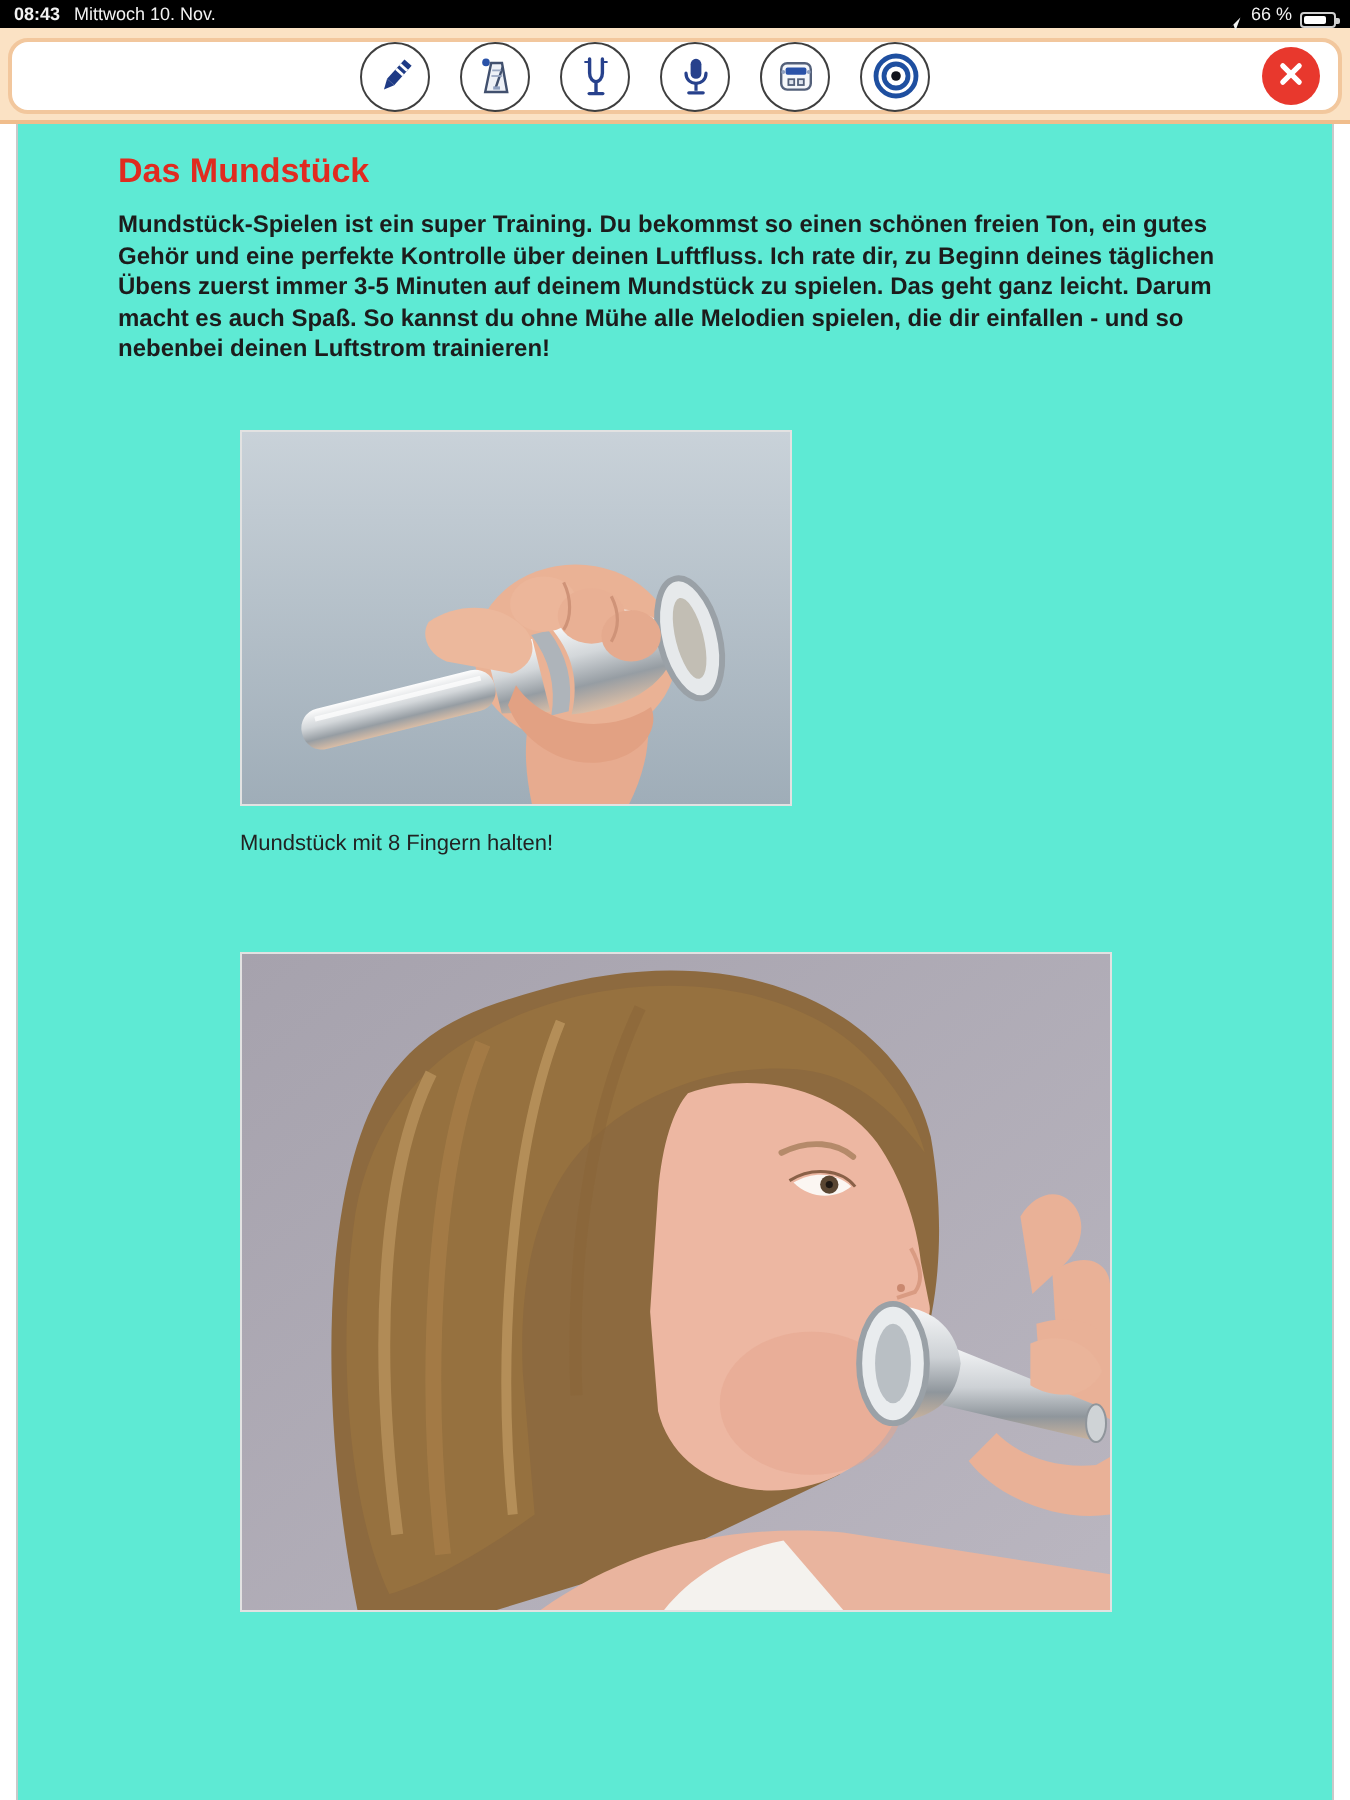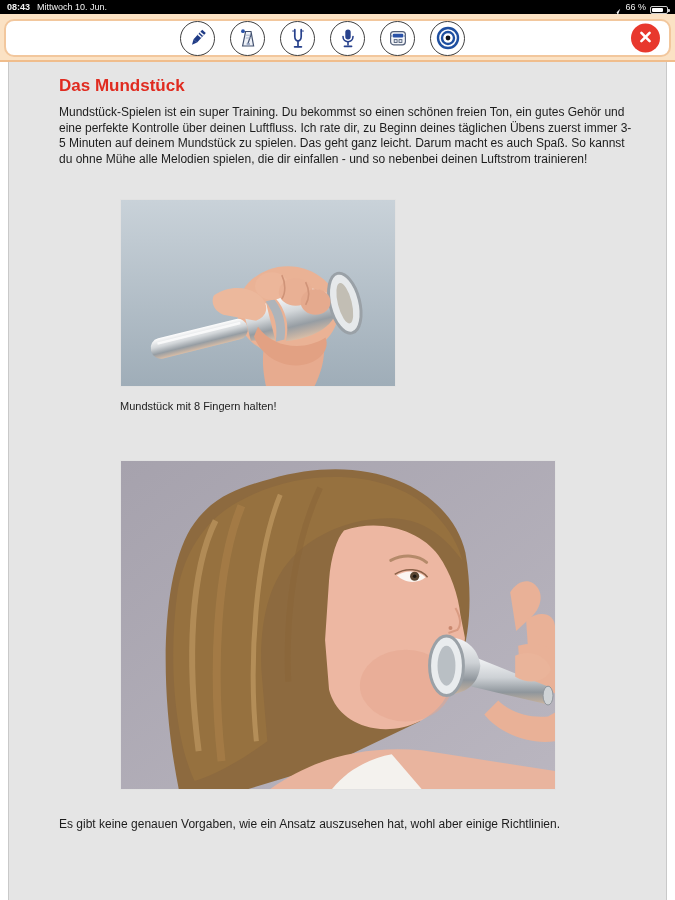--- a/index.html
+++ b/index.html
@@ -39,42 +39,42 @@
   }
   .tool-btn svg { display: block; }
   .close-btn {
     position: absolute; right: 9px; top: 50%; transform: translateY(-50%);
     width: 29px; height: 29px; border-radius: 50%; background: #e8382d; border: none;
     display: flex; align-items: center; justify-content: center; cursor: pointer; padding: 0;
   }
 
   
   .content {
-    margin: 0 8px; height: 838px; background: #e5e5e5;
+    margin: 0 8px; height: 838px; background: #5eead4;
     border-left: 1px solid #c9c9c9; border-right: 1px solid #c9c9c9;
     padding: 9px 30px 0 50px; overflow: hidden;
   }
   .doc-title { color: #e02b20; font-size: 17px; font-weight: bold; margin-top: 5px; }
   .doc-para { margin-top: 9px; font-size: 12px; line-height: 15.5px; color: #1c1c1c;
-    max-width: 588px; }
+    max-width: 588px; font-weight: bold; }
   .photo-1 { margin: 32px 0 0 61px; width: 276px; height: 188px; border: 1px solid #e2e2e2; }
   .photo-1 svg, .photo-2 svg { display: block; width: 100%; height: 100%; }
   .photo-caption { margin: 13px 0 0 61px; font-size: 11px; color: #222; }
   .photo-2 { margin: 48px 0 0 61px; width: 436px; height: 330px; border: 1px solid #e2e2e2; }
   .doc-para2 { margin-top: 27px; font-size: 12px; line-height: 15.5px; color: #1c1c1c; }
 </style>
 </head>
 <body>
 
 <div class="screen">
 
   <div class="status-bar">
     <div class="status-left">
       <span class="status-time">08:43</span>
-      <span class="status-date">Mittwoch 10. Jun.</span>
+      <span class="status-date">Mittwoch 10. Nov.</span>
     </div>
     <div class="status-right">
       <span class="loc-arrow">
         <svg viewBox="0 0 10 10" width="8" height="8">
             <path d="M1 9 L9 1 L6 9 L4.6 5.4 Z" fill="#f2f2f2"></path>
           </svg>
       </span>
       <span>66 %</span>
       <span class="battery">
           <span class="level"></span>
@@ -264,17 +264,16 @@
         <ellipse cx="429" cy="236" rx="5" ry="9.5" fill="#cfd3d6" stroke="#8f959b" stroke-width="1"></ellipse>
         <path d="M330 177 C349 179 359 190 361 206 C359 223 349 233 330 235 Z" fill="url(#ms2)"></path>
         <ellipse cx="327" cy="206" rx="17" ry="30" fill="#e9ecee" stroke="#9aa1a7" stroke-width="3"></ellipse>
         <ellipse cx="327" cy="206" rx="9" ry="20" fill="#b9bfc4"></ellipse>
 
         <path d="M396 196 C411 189 428 196 432 210 C426 223 409 225 396 217 Z" fill="#eab49a"></path>
       </svg>
     </div>
 
     <div class="doc-para2">
-      <div>Es gibt keine genauen Vorgaben, wie ein Ansatz auszusehen hat, wohl aber einige Richtlinien.</div>
     </div>
   </div>
 
 </div>
 
 </body></html>

